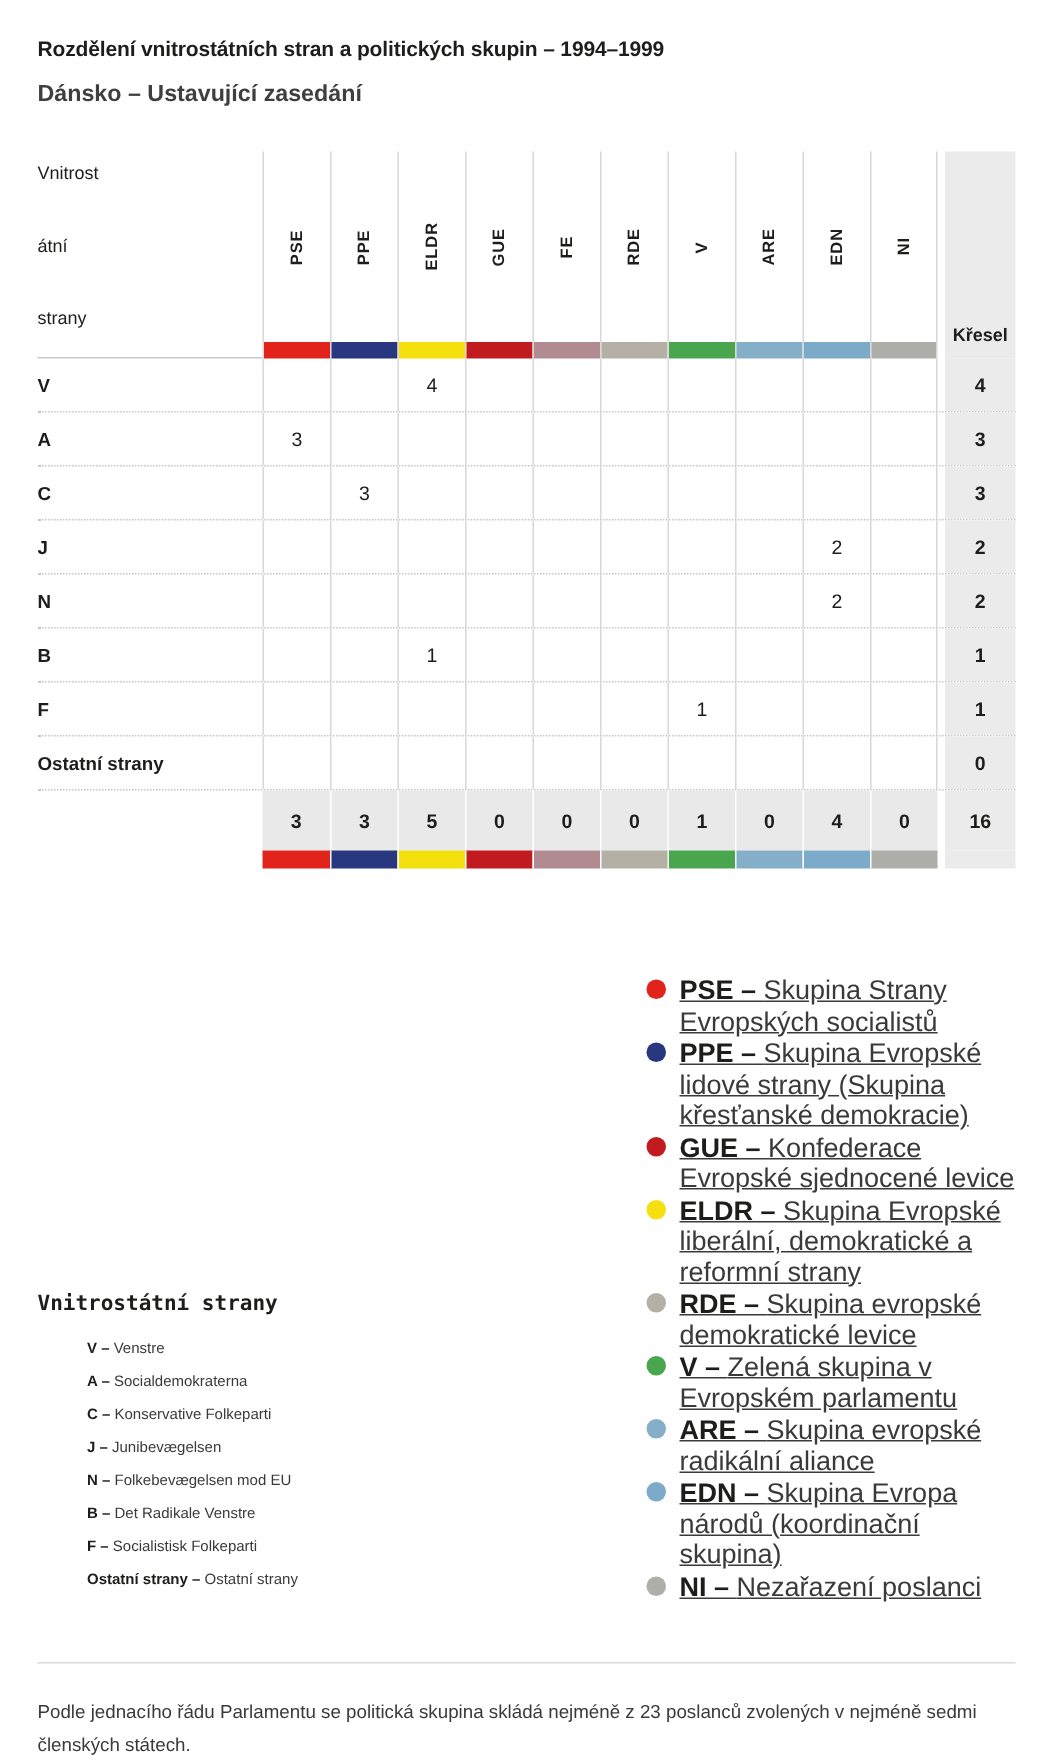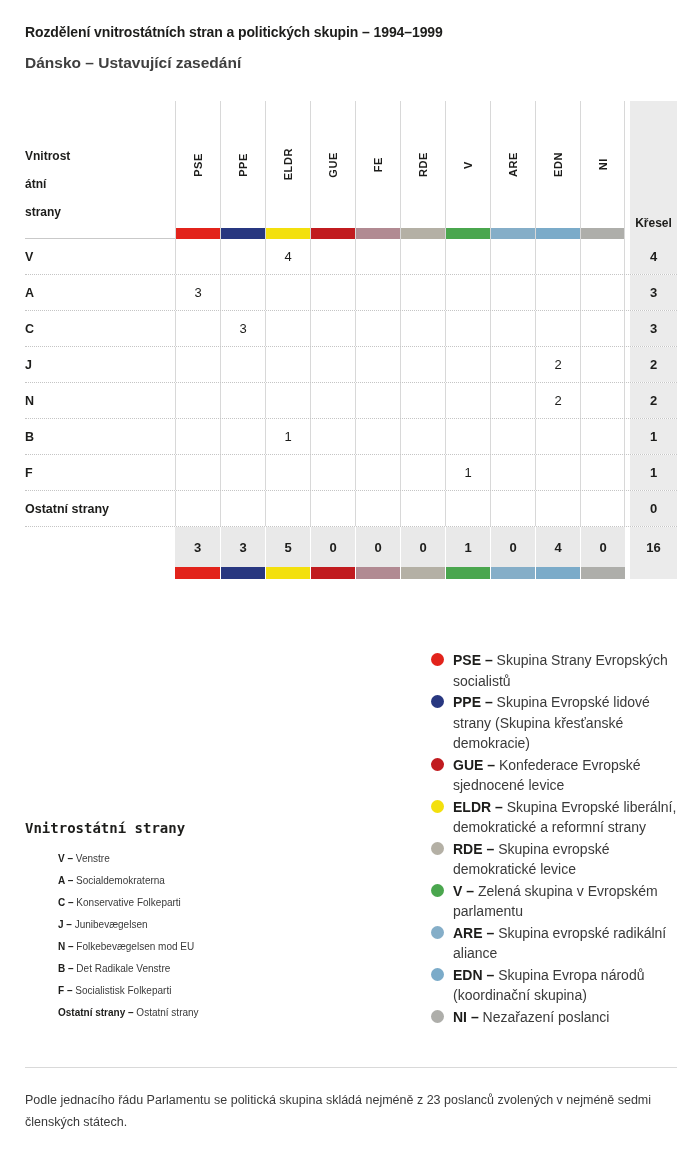--- a/index.html
+++ b/index.html
@@ -7,21 +7,21 @@
   .page{box-sizing:border-box;width:700px;height:1170px;padding:16px 23px 0 25px;overflow:hidden;position:relative;}
 
   
   .title{font-size:14px;font-weight:700;color:#1d1d1b;margin:8px 0 14px;letter-spacing:-0.1px;}
   .subtitle{font-size:15.5px;font-weight:700;color:#3f3f3f;margin:0;}
 
   
   .tbl{margin-top:29px;width:652px;}
   .trow{display:grid;grid-template-columns:150px repeat(10,45px) 5px 47px;}
   .hrow{height:138px;}
-  .h-label{display:flex;flex-direction:column;justify-content:flex-end;padding-bottom:12px;font-weight:700;font-size:12px;line-height:28px;border-bottom:1px solid #c9c9c9;}
+  .h-label{display:flex;flex-direction:column;justify-content:space-between;padding-bottom:12px;font-weight:400;font-size:12px;line-height:28px;border-bottom:1px solid #c9c9c9;}
   .h-group{border-left:1px solid #d8d8d8;display:flex;flex-direction:column;}
   .h-group.last{border-right:1px solid #d8d8d8;}
   .vwrap{flex:1;display:flex;align-items:center;justify-content:center;}
   .vtext{writing-mode:vertical-rl;transform:rotate(180deg);font-weight:700;font-size:11px;letter-spacing:0.6px;}
   .strip{height:11px;width:100%;flex:none;}
   .h-seats{background:#ebebeb;display:flex;align-items:flex-end;justify-content:center;padding-bottom:9px;font-weight:700;font-size:12px;}
 
   .trow.body{height:35px;}
   .trow.body + .trow.body{border-top:1px dotted #c5c5c5;}
   .trow.totals{height:40px;border-top:1px dotted #c5c5c5;}
@@ -39,21 +39,21 @@
   
   .legends{display:flex;margin-top:71px;align-items:flex-end;}
   .legend-left{flex:1;padding-right:20px;}
   .legend-left h3{font-family:"DejaVu Sans Mono",monospace;font-size:14px;font-weight:700;margin:0 0 16px;color:#1d1d1b;}
   .ll-item{font-size:10px;line-height:14px;margin-bottom:8px;color:#3a3a3a;margin-left:33px;}
   .ll-item b{color:#1d1d1b;}
   .legend-right{width:246px;flex:none;}
   .legend-right h3{font-size:12.5px;font-weight:700;margin:2px 0 14px;color:#1d1d1b;}
   .rl-item{display:flex;gap:9px;margin-bottom:1px;}
   .rl-dot{width:13px;height:13px;border-radius:50%;flex:none;margin-top:3px;}
-  .rl-text{font-size:14px;line-height:20.5px;color:#3a3a3a;}
+  .rl-text{font-size:18px;line-height:20.5px;color:#3a3a3a;text-decoration:underline;}
   .rl-text b{color:#1d1d1b;}
 
   
   .rule{border-top:1px solid #d9d9d9;}
   .rule1{margin-top:39px;}
   .footnote{font-size:12.5px;line-height:22px;color:#3a3a3a;padding:8px 0 9px;}
 </style>
 </head>
 <body>
 

